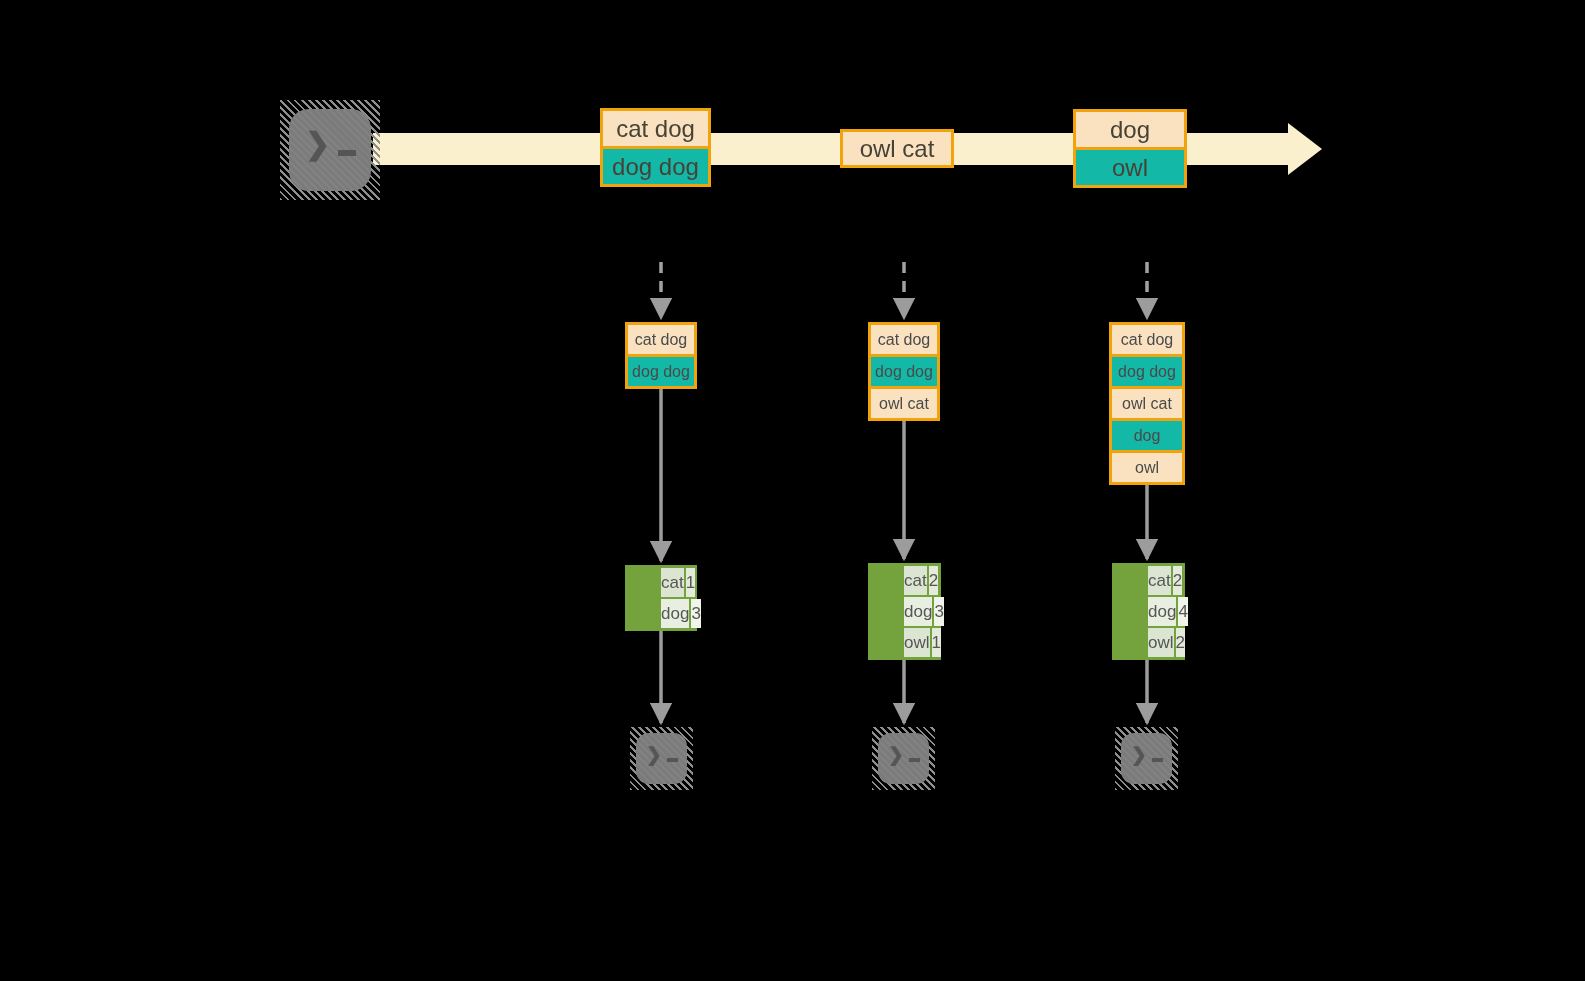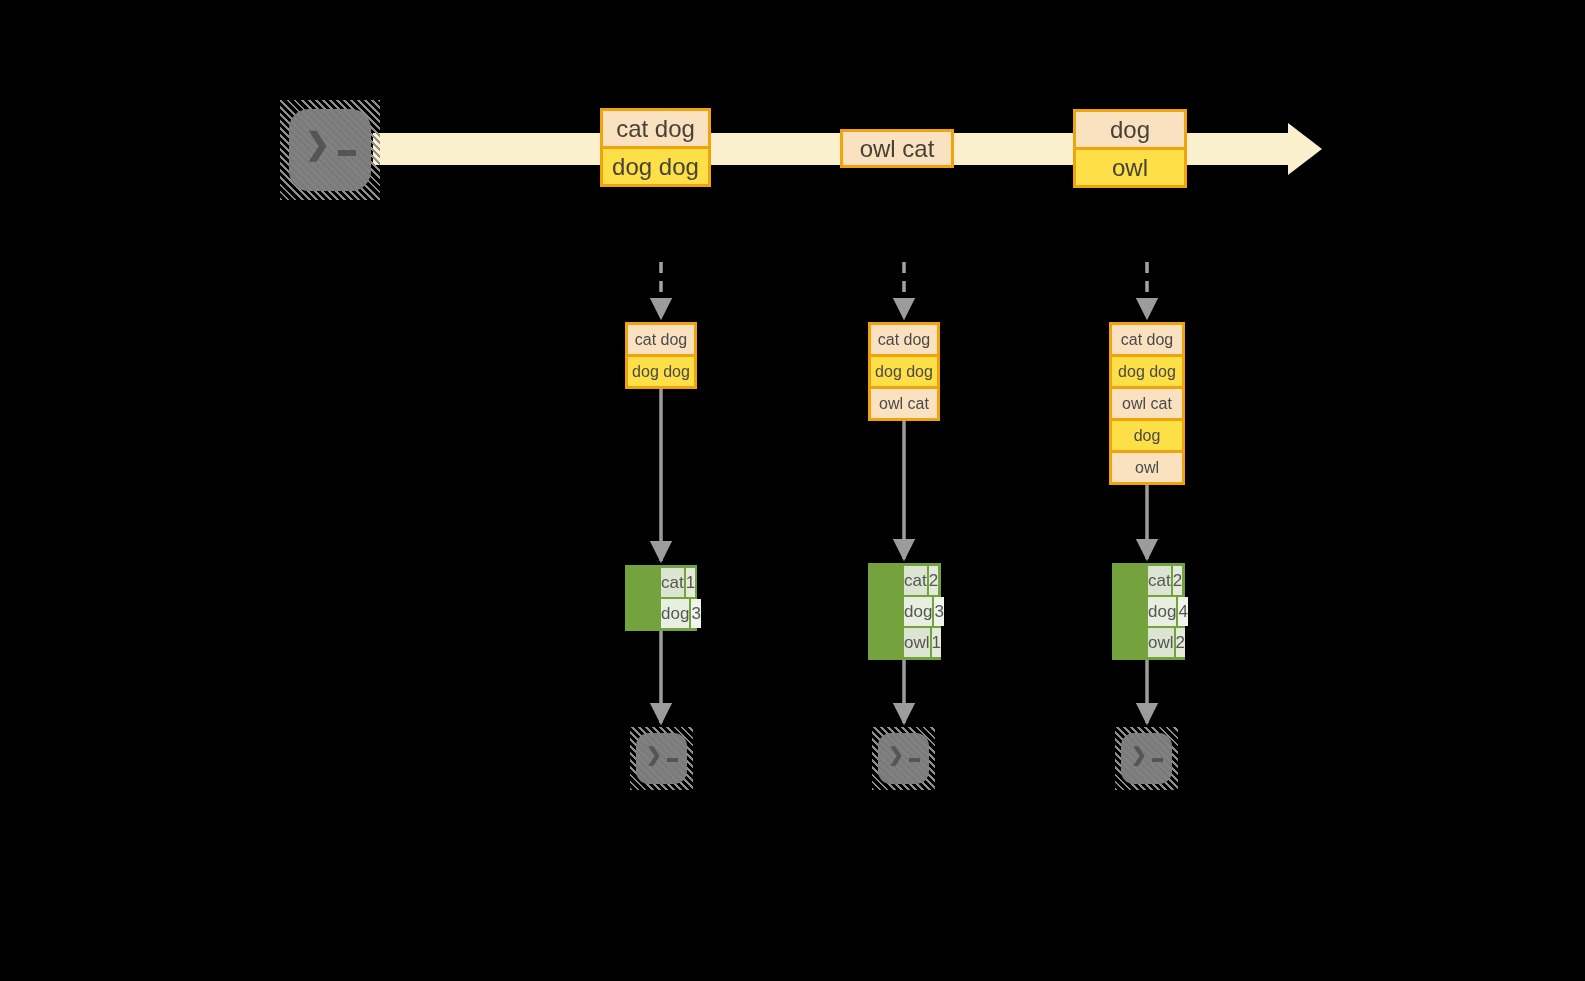--- a/index.html
+++ b/index.html
@@ -11,21 +11,21 @@
   .stream-band { position:absolute; left:373px; top:133px; width:915px; height:32px; background:#FAF0CE; z-index:1; }
   .stream-head { position:absolute; left:1288px; top:123px; width:0; height:0; z-index:1;
     border-left:34px solid #FAF0CE; border-top:26px solid transparent; border-bottom:26px solid transparent; }
   
   .ebox { position:absolute; border:3px solid #F0A30B; box-sizing:border-box; z-index:2; background:#F0A30B; }
   .erow { text-align:center; color:#474237; overflow:hidden; }
   .erow + .erow { margin-top:3px; }
   .erow.big { height:35px; line-height:35px; font-size:24px; }
   .erow.mid { height:33px; line-height:33px; font-size:24px; }
   .fill-dark  { background:#FAE2C1; }
-  .fill-light { background:#fde047; }
+  .fill-light { background:#14b8a6; }
   
   .stack { position:absolute; border:3px solid #F0A30B; box-sizing:border-box; z-index:4; background:#F0A30B; }
   .srow { height:29px; line-height:29px; font-size:16px; text-align:center; color:#4a4a4a; }
   .srow + .srow { margin-top:3px; }
   
   .query-band { position:absolute; left:695px; top:463px; width:415px; height:44px; background:#FFFFFF; z-index:2;
     text-align:center; line-height:44px; font-size:32px; color:#161616; }
   
   .gtable { position:absolute; border:3px solid #74A33E; box-sizing:border-box; z-index:4; background:#74A33E; }
   .grow { display:flex; height:29px;padding-left:33px; }

